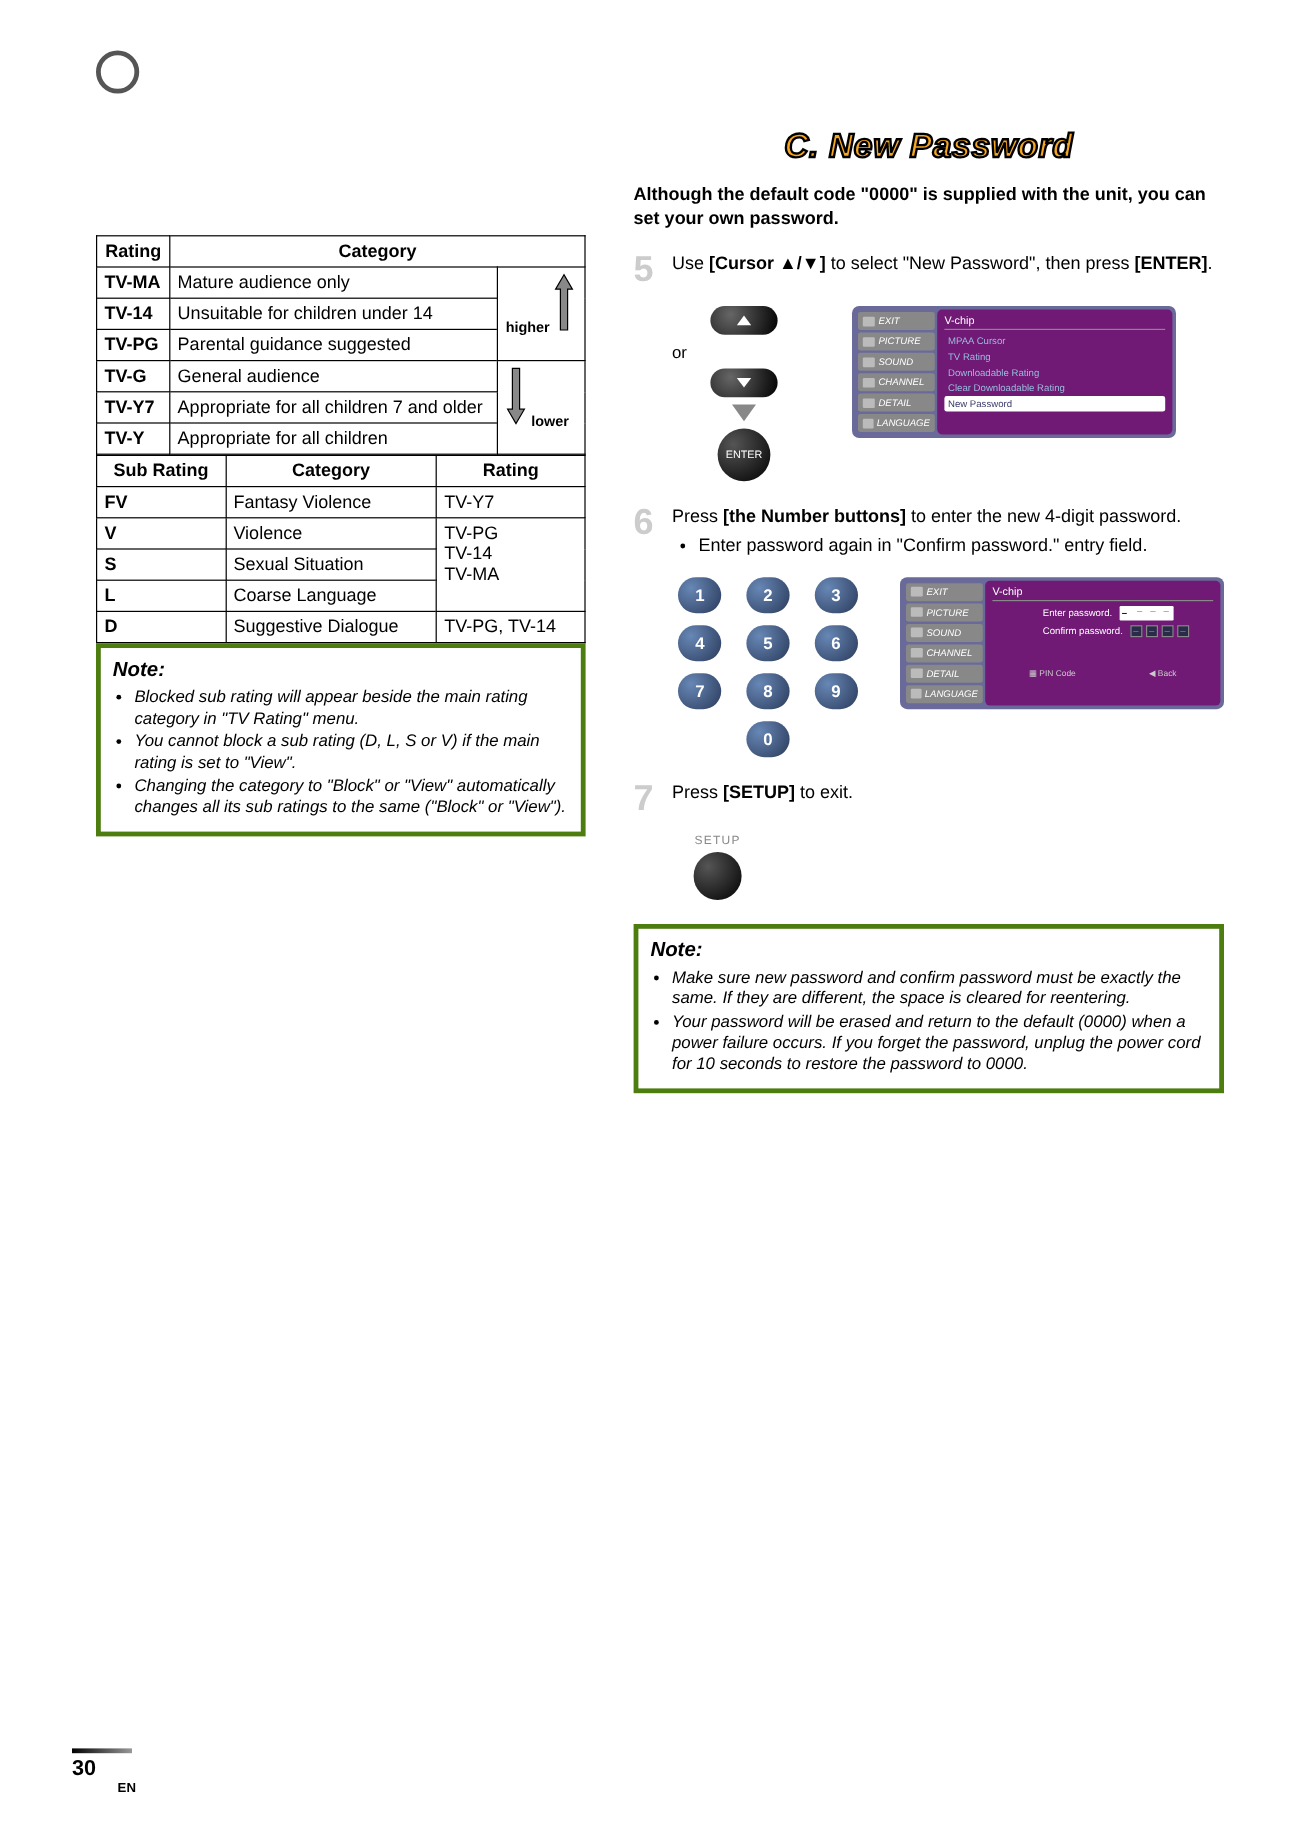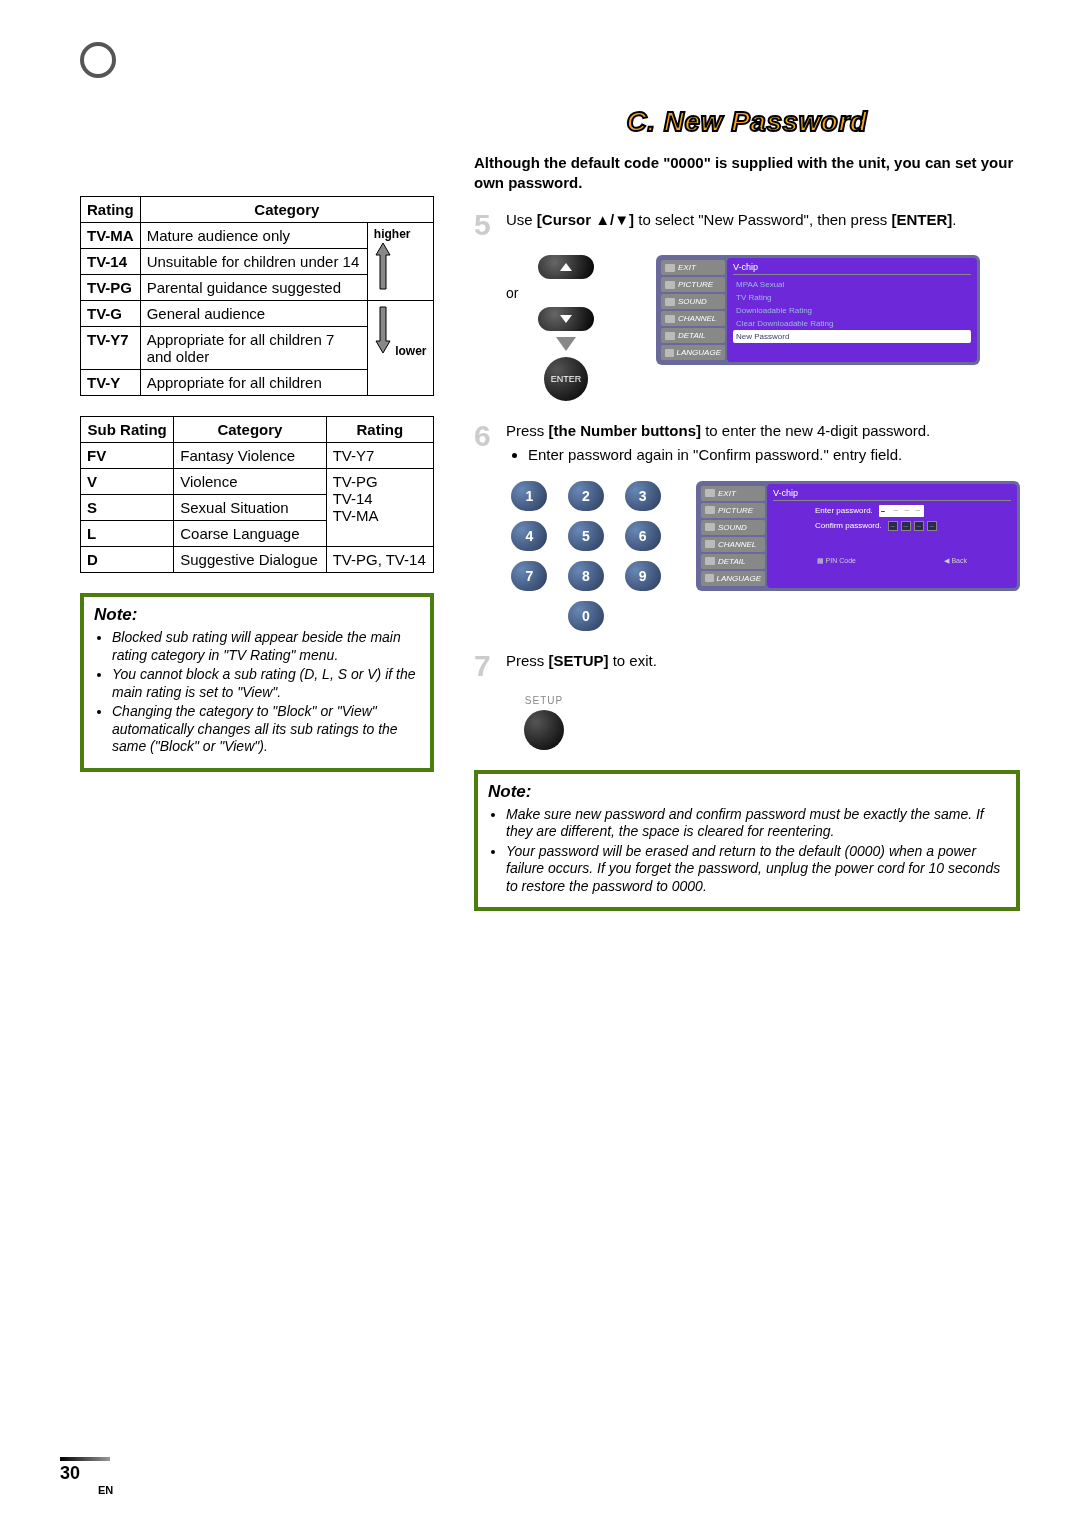--- a/index.html
+++ b/index.html
@@ -30,21 +30,20 @@
     position: relative;
     top: 2px;
   }
   .cols { display: flex; gap: 40px; }
   .left-col { width: 430px; padding-top: 100px; }
   .right-col { flex: 1; }
   table.rating {
     width: 100%;
     border-collapse: collapse;
     font-size: 15px;
-    margin-bottom: 20px;
   }
   table.rating th, table.rating td {
     border: 1px solid #000;
     padding: 4px 6px;
     text-align: left;
     vertical-align: top;
   }
   table.rating th { text-align: center; font-weight: bold; }
   .arrow-cell { text-align: center; font-size: 12px; font-weight: bold; position: relative; }
   .note-box {
@@ -116,21 +115,21 @@
   .enter-btn {
     width: 44px; height: 44px;
     border-radius: 50%;
     background: radial-gradient(circle at 30% 30%, #555, #000);
     color: #fff;
     font-size: 9px;
     display: flex; align-items: center; justify-content: center;
     margin: 6px auto 0;
   }
   .osd {
-    width: 324px;
+    width: 270px;
     background: #6a6a9a;
     border-radius: 6px;
     padding: 3px;
     display: flex;
     font-size: 9px;
     color: #fff;
   }
   .osd-side {
     width: 68px;
     display: flex;
@@ -148,21 +147,21 @@
     align-items: center;
     gap: 3px;
   }
   .osd-side-item .ico {
     width: 10px; height: 8px;
     background: #bbb;
     border-radius: 1px;
   }
   .osd-main {
     flex: 1;
-    background: #6d28d9;
+    background: #701a75;
     border-radius: 4px;
     padding: 4px 6px;
   }
   .osd-title {
     font-size: 9px;
     border-bottom: 1px solid #888;
     padding-bottom: 2px;
     margin-bottom: 3px;
   }
   .osd-list div {
@@ -391,21 +390,21 @@
               <span>DETAIL</span>
             </div>
           <div class="osd-side-item">
               <span class="ico"></span>
               <span>LANGUAGE</span>
             </div>
         </div>
         <div class="osd-main">
           <div class="osd-title">V-chip</div>
           <div class="osd-list">
-            <div>MPAA Sexual</div>
+            <div>MPAA Cursor</div>
             <div>TV Rating</div>
             <div>Downloadable Rating</div>
             <div>Clear Downloadable Rating</div>
             <div class="sel">New Password</div>
           </div>
         </div>
       </div>
     </div>
 
     <div class="step">

